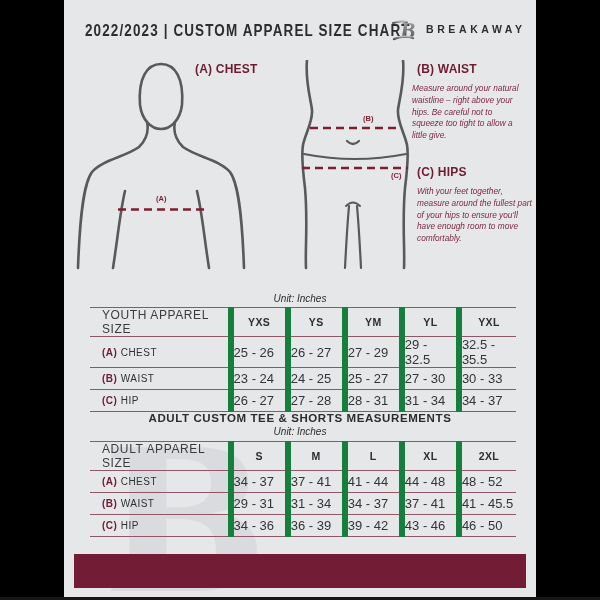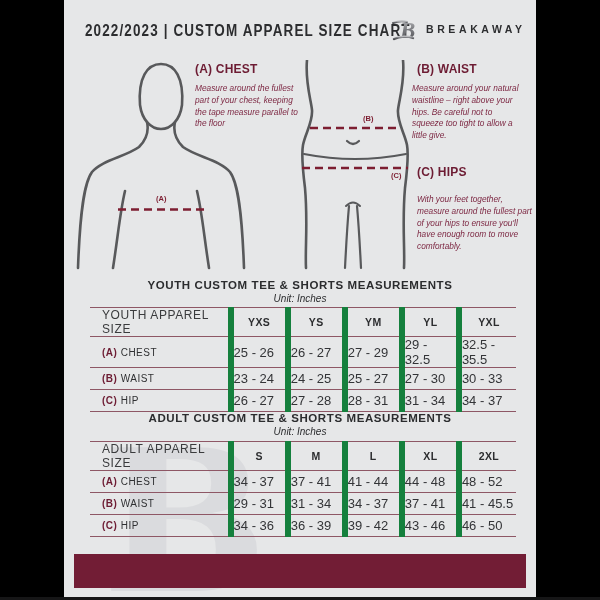--- a/index.html
+++ b/index.html
@@ -98,30 +98,28 @@
         <path d="M59,146 C57,168 56,188 55,208" stroke-width="2.2"></path>
         <path d="M67,146 C69,168 70,188 71,208" stroke-width="2.2"></path>
       </g>
       <path d="M20,68 L110,68" stroke="#7d1e31" stroke-width="2.6" stroke-dasharray="8 5" fill="none"></path>
       <path d="M12,108 L118,108" stroke="#7d1e31" stroke-width="2.6" stroke-dasharray="8 5" fill="none"></path>
     </svg>
     <span class="marker" style="left:299px; top:114px;">(B)</span>
     <span class="marker" style="left:327px; top:171px;">(C)</span>
 
     <div class="guide-head" style="left:131px; top:62px;">(A) CHEST</div>
-    <div class="guide-text" style="left:131px; top:83px; width:106px;">Measure around the fullest part of your chest, keeping the tape measure parallel to the floor</div>
 
     <div class="guide-head" style="left:353px; top:62px;">(B) WAIST</div>
     <div class="guide-text" style="left:348px; top:83px; width:112px;">Measure around your natural waistline – right above your hips. Be careful not to squeeze too tight to allow a little give.</div>
 
     <div class="guide-head" style="left:353px; top:165px;">(C) HIPS</div>
-    <div class="guide-text" style="left:353px; top:186px; width:120px;margin-top:8px;">With your feet together, measure around the fullest part of your hips to ensure you'll
+    <div class="guide-text" style="left:353px; top:186px; width:120px;">With your feet together, measure around the fullest part of your hips to ensure you'll
 have enough room to move comfortably.</div>
 
-    <div class="tbl-title" style="top:279px;">YOUTH CUSTOM TEE &amp; SHORTS MEASUREMENTS</div>
     <div class="tbl-unit" style="top:293px;">Unit: Inches</div>
     <table class="size-table" style="top:307px;">
       <thead>
         <tr>
           <th class="col-label">YOUTH APPAREL SIZE</th>
           <th class="col-size">YXS</th>
           <th class="col-size">YS</th>
           <th class="col-size">YM</th>
           <th class="col-size">YL</th>
           <th class="col-size">YXL</th>

